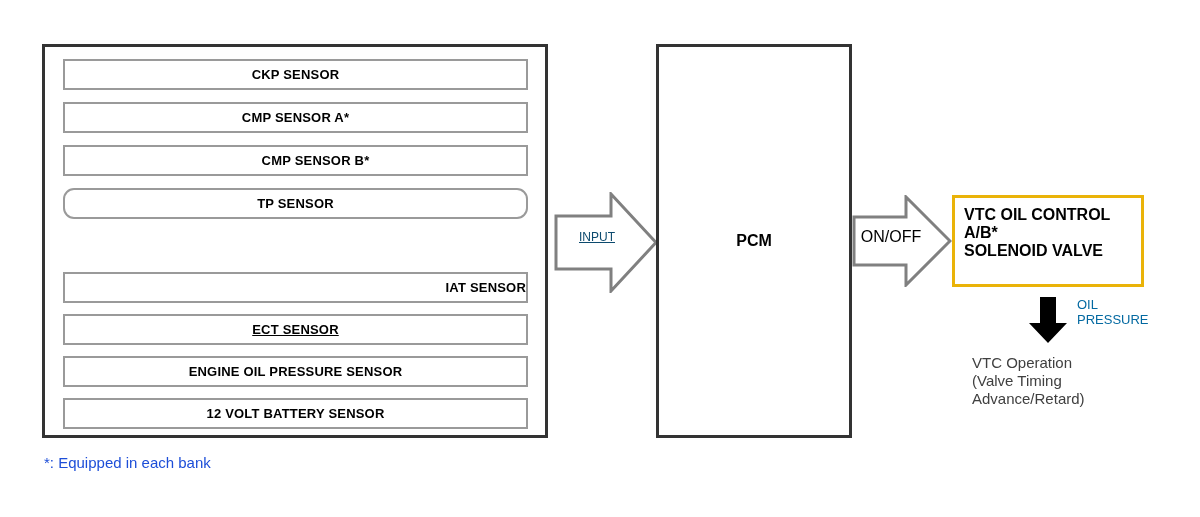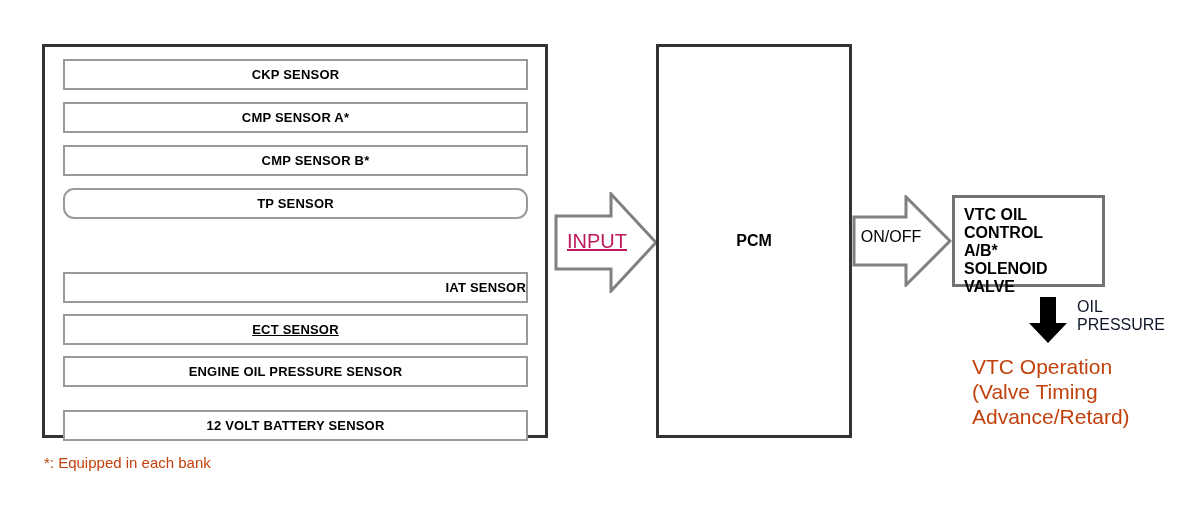--- a/index.html
+++ b/index.html
@@ -47,40 +47,40 @@
     letter-spacing: 0.2px;
     white-space: nowrap;
   }
 
   
   #footnote {
     position: absolute;
     left: 44px;
     top: 454px;
     font-size: 15px;
-    color: #c2410c;
+    color: #1d4ed8;
     white-space: nowrap;
   }
 
   
   #input-arrow {
     position: absolute;
     left: 554px;
     top: 192px;
     width: 104px;
     height: 101px;
   }
   #input-arrow .label {
     position: absolute;
     left: 12px;
     top: 38px;
     width: 62px;
     text-align: center;
-    font-size: 20px;
-    color: #be185d;
+    font-size: 12px;
+    color: #0c4a6e;
     text-decoration: underline;
   }
 
   
   #pcm-box {
     position: absolute;
     left: 656px;
     top: 44px;
     width: 196px;
     height: 394px;
@@ -118,23 +118,23 @@
     text-align: center;
     font-size: 16px;
     color: #000000;
   }
 
   
   #vtc-box {
     position: absolute;
     left: 952px;
     top: 195px;
-    width: 153px;
+    width: 192px;
     height: 92px;
-    border: 3px solid #737373;
+    border: 3px solid #eab308;
     box-sizing: border-box;
     background: #ffffff;
   }
   #vtc-box .vtc-text {
     position: absolute;
     left: 9px;
     top: 8px;
     font-size: 16px;
     font-weight: bold;
     line-height: 1.12;
@@ -146,33 +146,33 @@
     position: absolute;
     left: 1028px;
     top: 297px;
     width: 40px;
     height: 47px;
   }
   #oil-pressure-label {
     position: absolute;
     left: 1077px;
     top: 298px;
-    font-size: 16px;
+    font-size: 13px;
     line-height: 1.15;
-    color: #0f172a;
+    color: #0369a1;
   }
 
   
   #vtc-operation {
     position: absolute;
     left: 972px;
     top: 354px;
-    font-size: 21px;
+    font-size: 15px;
     line-height: 1.2;
-    color: #c2410c;
+    color: #404040;
   }
 </style>
 </head>
 <body>
 
 <div id="canvas">
 
   <div id="sensor-panel">
 
     <div class="sensor-box" style="top:12px;">
@@ -197,21 +197,21 @@
     </div>
 
     <div class="sensor-box" style="top:267px;text-decoration:underline;">
       <span>ECT SENSOR</span>
     </div>
 
     <div class="sensor-box" style="top:309px;">
       <span>ENGINE OIL PRESSURE SENSOR</span>
     </div>
 
-    <div class="sensor-box" style="top:351px;margin-top:12px;">
+    <div class="sensor-box" style="top:351px;">
       <span>12 VOLT BATTERY SENSOR</span>
     </div>
 
   </div>
 
   <div id="footnote">*: Equipped in each bank</div>
 
   <div id="input-arrow">
     <svg width="104" height="101" viewBox="0 0 104 101">
       <polygon points="2,24 57,24 57,2 102,50.5 57,99 57,77 2,77" fill="#ffffff" stroke="#808080" stroke-width="3" stroke-linejoin="miter"></polygon>

